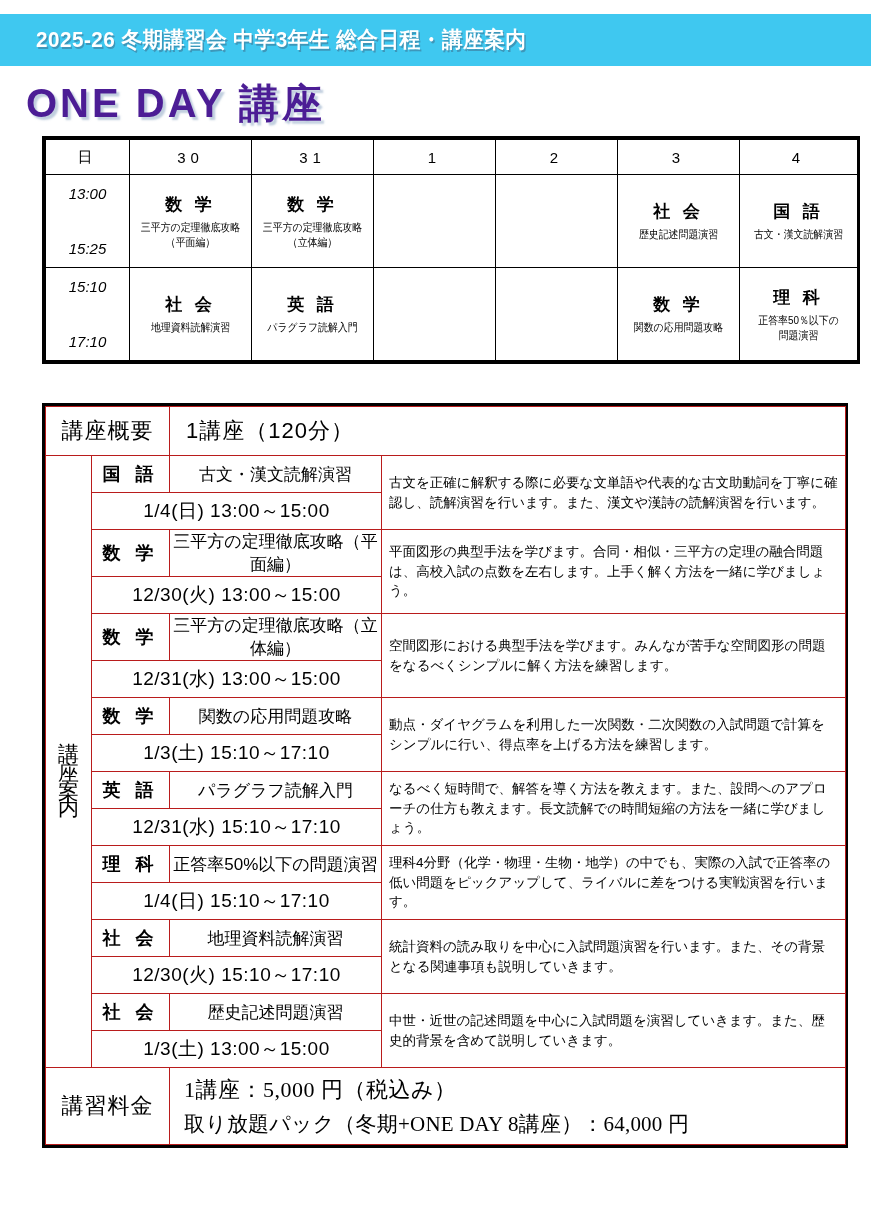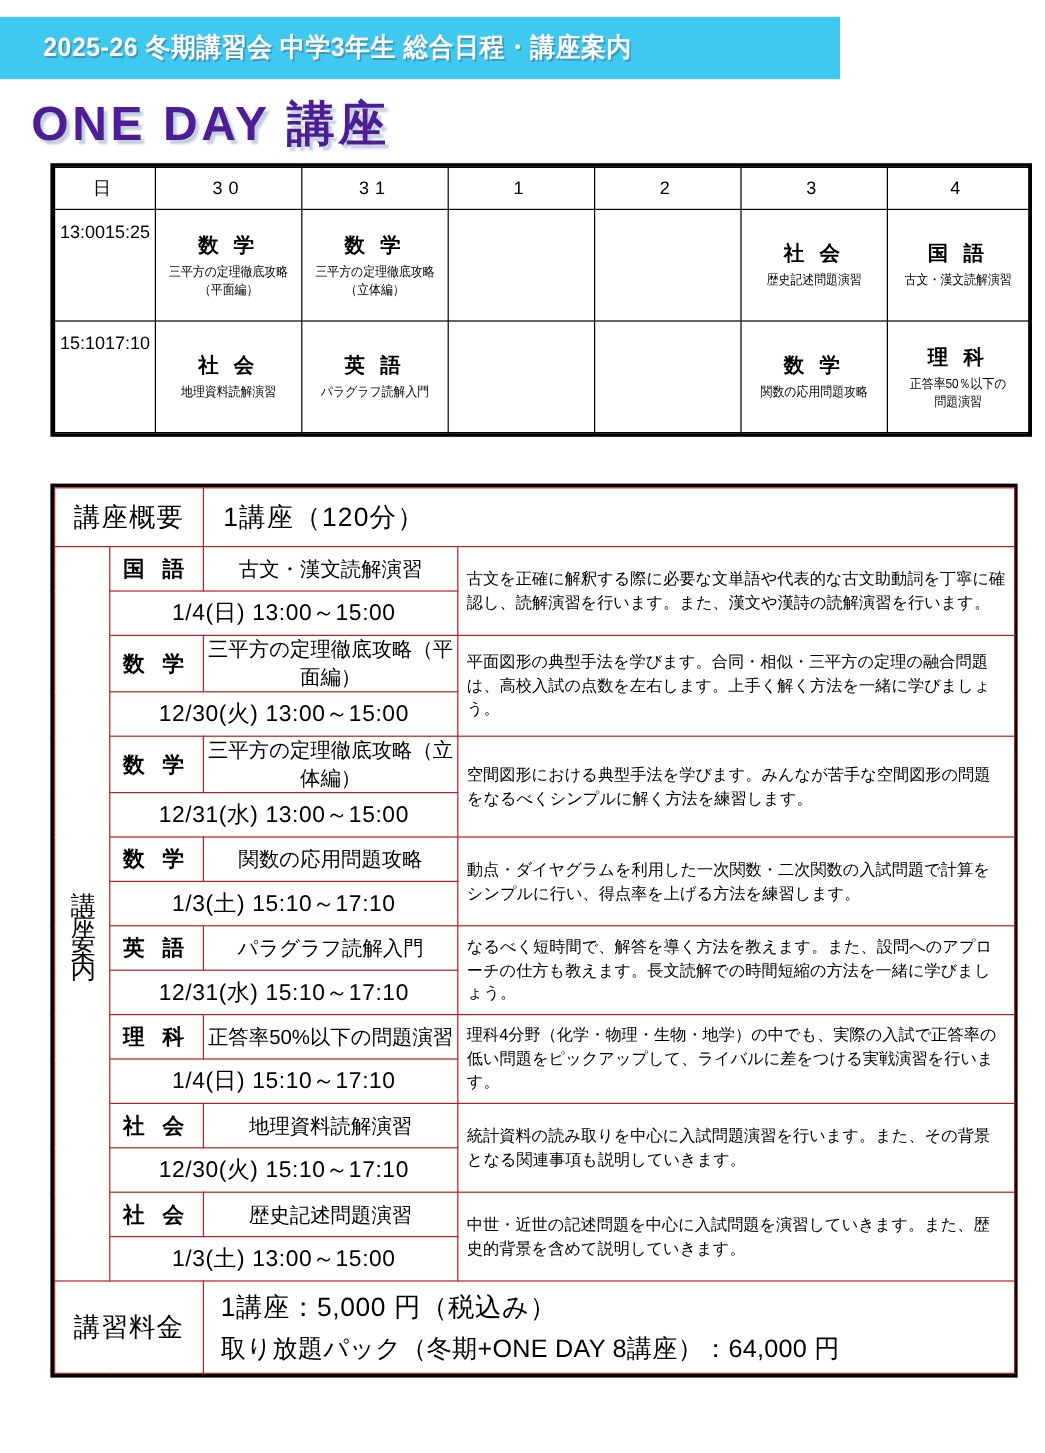--- a/index.html
+++ b/index.html
@@ -14,21 +14,21 @@
     color: #000000;
     overflow: hidden;
     position: relative;
   }
 
   
   .banner {
     position: absolute;
     left: 0;
     top: 14px;
-    width: 700px;
+    width: 871px;
     height: 52px;
     background: #3fc8f0;
     display: flex;
     align-items: center;
   }
   .banner-title {
     margin-left: 36px;
     color: #ffffff;
     font-size: 22px;
     font-weight: bold;
@@ -102,23 +102,24 @@
   }
   .sch-weekday.sch-rowlabel { font-size: 14px; }
   .sch-time {
     height: 82px;
     font-size: 15px;
     padding: 5px 4px;
     vertical-align: middle;
   }
   .sch-time-inner {
     display: flex;
-    flex-direction: row;
+    flex-direction: column;
     justify-content: space-between;
     height: 72px;
+    font-style: italic;
   }
   .sch-time-inner span { display: block; }
   .sch-slot {
     height: 82px;
     padding: 4px 2px;
   }
   .slot-subject {
     font-size: 17px;
     font-weight: bold;
     letter-spacing: 4px;
@@ -211,20 +212,21 @@
     letter-spacing: 1px;
     border-left: none;
     border-bottom: none;
   }
   .price-value {
     text-align: left;
     padding-left: 14px;
     height: 76px;
     border-right: none;
     border-bottom: none;
+    font-family: Liberation Serif, serif;
   }
   .price-line1 {
     font-size: 22px;
     letter-spacing: 0.5px;
     margin-bottom: 5px;
   }
   .price-line2 {
     font-size: 21px;
     letter-spacing: 0.2px;
     white-space: nowrap;

